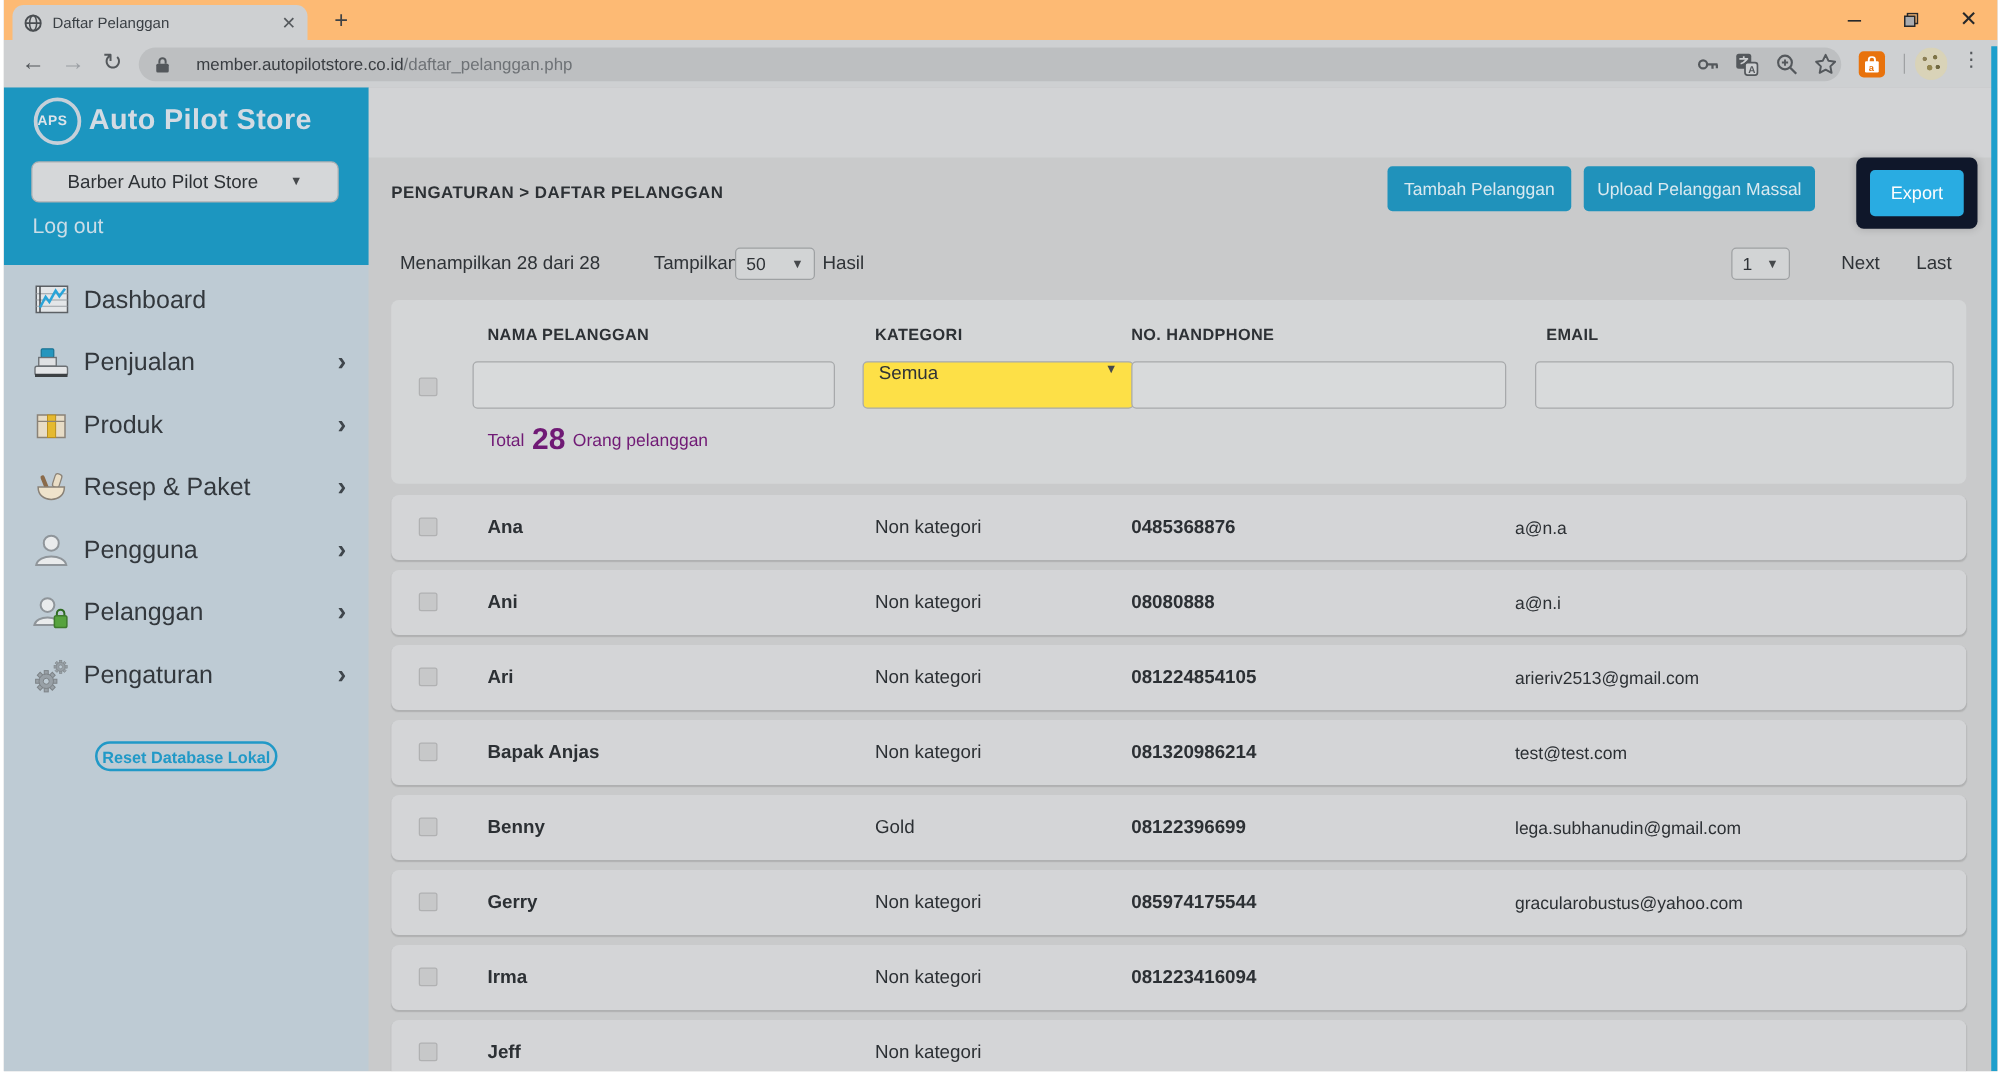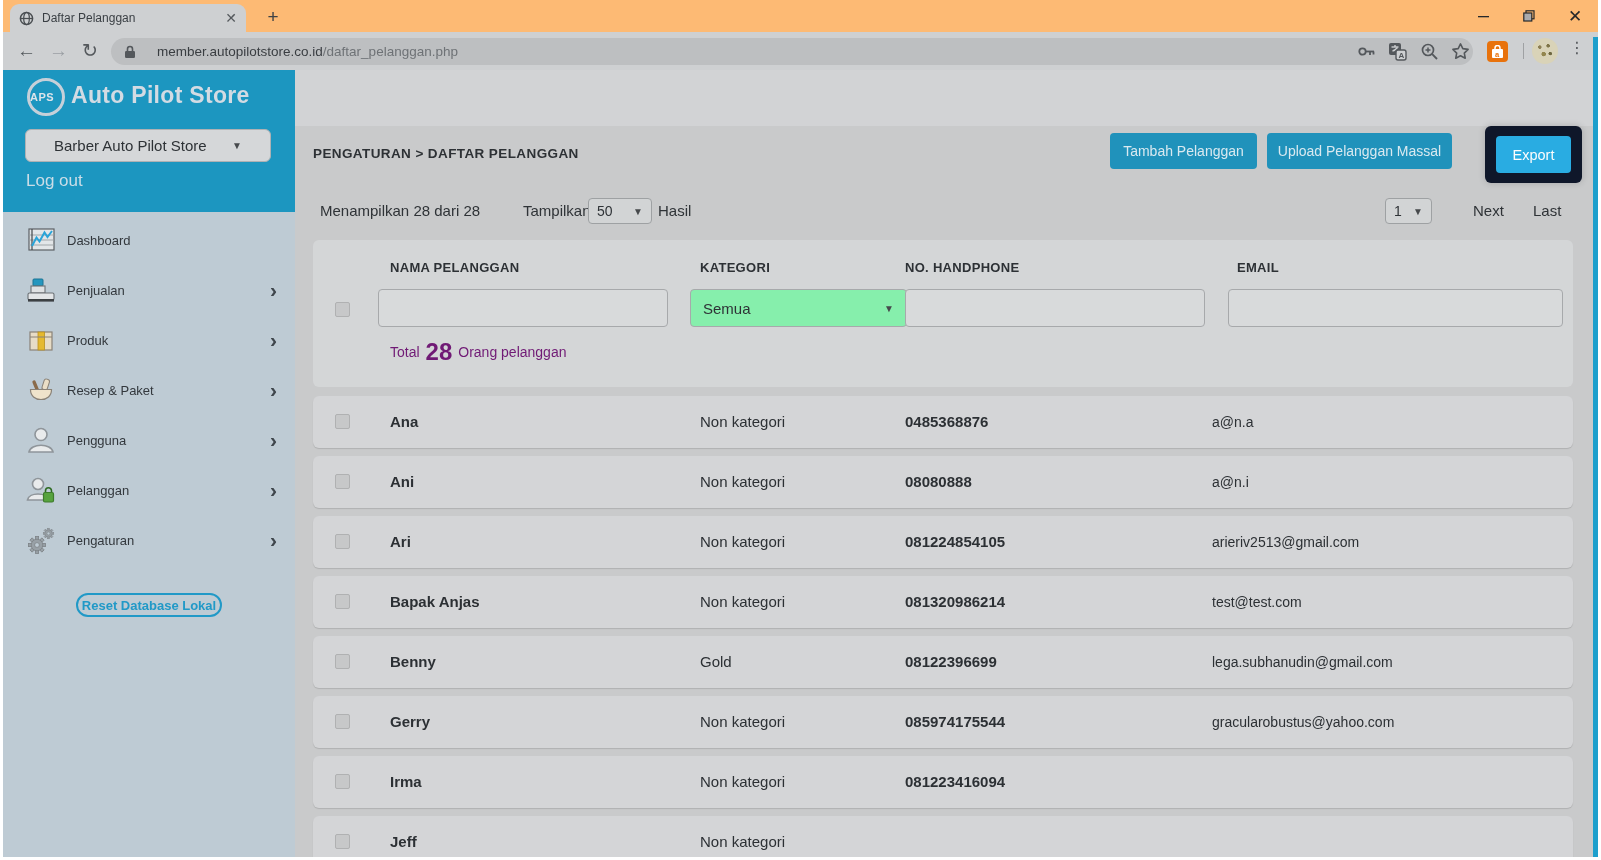--- a/index.html
+++ b/index.html
@@ -51,21 +51,21 @@
     font-size:11px;font-weight:bold;letter-spacing:0.5px;}
   .brand{position:absolute;left:68px;top:12px;font-size:23px;font-weight:bold;color:#D3DBE3;letter-spacing:0.3px;}
   .store-select{position:absolute;left:22px;top:59px;width:246px;height:33px;background:#D5D7D9;
     border:1px solid #AEB1B4;border-radius:6px;display:flex;align-items:center;padding:0 28px;
     font-size:15px;color:#2e3236;}
   .select-caret{margin-left:auto;font-size:10px;color:#46494c;}
   .logout{position:absolute;left:23px;top:101px;font-size:17px;color:#CBDDE7;}
   .menu{padding-top:3px;}
   .menu-item{height:50px;display:flex;align-items:center;padding:0 18px 0 22px;}
   .menu-icon{width:32px;height:32px;margin-right:10px;flex-shrink:0;}
-  .menu-label{font-size:13px;color:#33383d;}
+  .menu-label{font-size:20px;color:#33383d;}
   .menu-chevron{margin-left:auto;font-size:21px;color:#3f464c;font-weight:bold;line-height:20px;}
   .reset-btn{position:absolute;left:73px;top:523px;width:146px;height:24px;border-radius:12px;
     border:2px solid var(--reset-teal);color:var(--reset-teal);font-weight:bold;font-size:13px;
     background:transparent;display:flex;align-items:center;justify-content:center;}
   .content{position:relative;flex:1;background:#C9CACB;overflow:hidden;}
   .content-band{position:absolute;top:0;left:0;right:0;height:56px;background:#D2D3D5;}
   .breadcrumb{position:absolute;left:18px;top:76px;font-size:13.5px;font-weight:bold;
     color:#2d3135;letter-spacing:0.4px;}
   .btn-teal{position:absolute;top:63px;height:36px;border-radius:4px;background:var(--button-teal);
     color:#D9E9F0;font-size:14px;display:flex;align-items:center;justify-content:center;}
@@ -78,22 +78,22 @@
   .bar-text{position:absolute;font-size:15px;color:#2f3337;top:132px;}
   .mini-select{position:absolute;top:128px;height:26px;background:#D2D4D5;border:1px solid #9EA1A3;
     border-radius:4px;display:flex;align-items:center;justify-content:space-between;
     padding:0 8px;font-size:14px;color:#2f3337;}
   
   .filter-card{position:absolute;left:18px;top:170px;width:1260px;height:147px;background:#D4D6D7;border-radius:6px;}
   .checkbox{position:absolute;width:15px;height:15px;background:#C7C8C9;border:1px solid #B0B1B2;border-radius:2px;}
   .col-label{position:absolute;top:20px;font-size:13px;font-weight:bold;color:#2d3135;letter-spacing:0.3px;}
   .filter-input{position:absolute;top:49px;height:38px;background:#D8DADB;border:1px solid #A7A9AB;
     border-radius:4px;font-size:15px;color:#2e3236;padding:0 10px;outline:none;}
-  .filter-select{position:absolute;left:377px;top:49px;width:217px;height:38px;background:#86efac;
-    border:1px solid #A7A9AB;border-radius:4px;display:flex;align-items:center;padding:0 12px;
+  .filter-select{position:absolute;left:377px;top:49px;width:217px;height:38px;background:#fde047;
+    border:1px solid #A7A9AB;border-radius:4px;display:flex;padding:0 12px;
     font-size:15px;color:#2e3236;}
   .total-line{position:absolute;left:77px;top:98px;font-size:14px;color:#701a75;display:flex;align-items:center;gap:6px;}
   .total-count{font-size:24px;font-weight:bold;}
   
   .rows{position:absolute;left:18px;top:326px;width:1260px;}
   .row{position:relative;height:52px;margin-bottom:8px;background:#D4D5D7;border-radius:6px;
     box-shadow:0 1px 1px rgba(0,0,0,0.13);}
   .row .checkbox{left:22px;top:18px;}
   .cell{position:absolute;top:0;height:52px;line-height:52px;font-size:15px;color:#2c3034;white-space:nowrap;}
   .cell-name{left:77px;font-weight:bold;}

